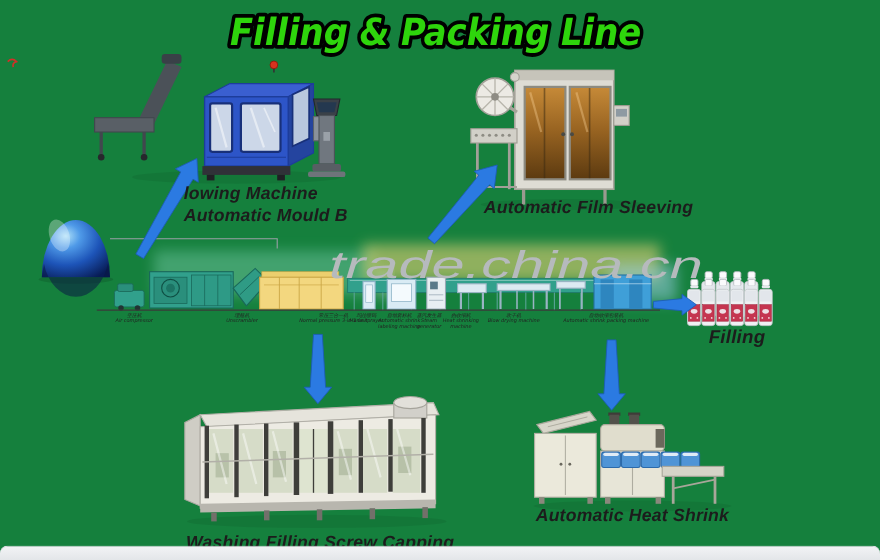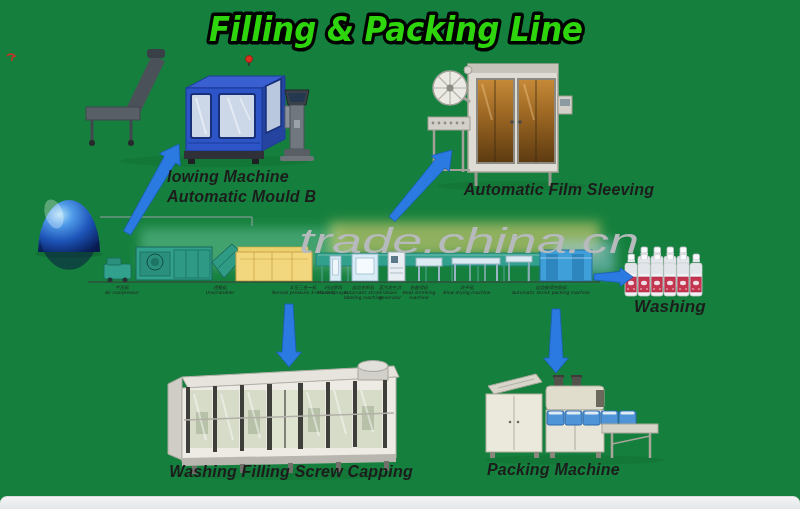--- a/index.html
+++ b/index.html
@@ -375,34 +375,34 @@
     <polygon points="552,309 549,358 543.5,358 556,373 568.5,358 563,358 560,309"></polygon>
     <polygon points="594,274 620,271.5 620,267.5 633,277 620,286.5 620,282.5 594,280"></polygon>
   </g>
 </svg>
 
   <div class="lbl" style="left:167px;top:167px;">
     <span>lowing Machine</span>
     <span>Automatic Mould B</span>
   </div>
 
-  <div class="lbl center" style="left:450px;top:180px;width:218px;">
+  <div class="lbl center" style="left:426px;top:180px;width:218px;">
     <span>Automatic Film Sleeving</span>
   </div>
 
-  <div class="lbl center" style="left:158px;top:462px;width:266px;">
+  <div class="lbl center" style="left:158px;top:484px;width:266px;">
     <span>Washing Filling Screw Capping</span>
   </div>
 
   <div class="lbl" style="left:487px;top:460px;">
-    <span>Packing Machine</span>
+    <span>Automatic Heat Shrink</span>
   </div>
 
   <div class="lbl center" style="left:628px;top:296px;width:84px;font-size:17px;">
-    <span>Washing</span>
+    <span>Filling</span>
   </div>
 
   <div class="st" style="left:87px;width:70px;">
     <span class="cn">空压机</span>
     <span class="en">Air compressor</span>
   </div>
   <div class="st" style="left:185px;width:70px;">
     <span class="cn">理瓶机</span>
     <span class="en">Unscrambler</span>
   </div>

